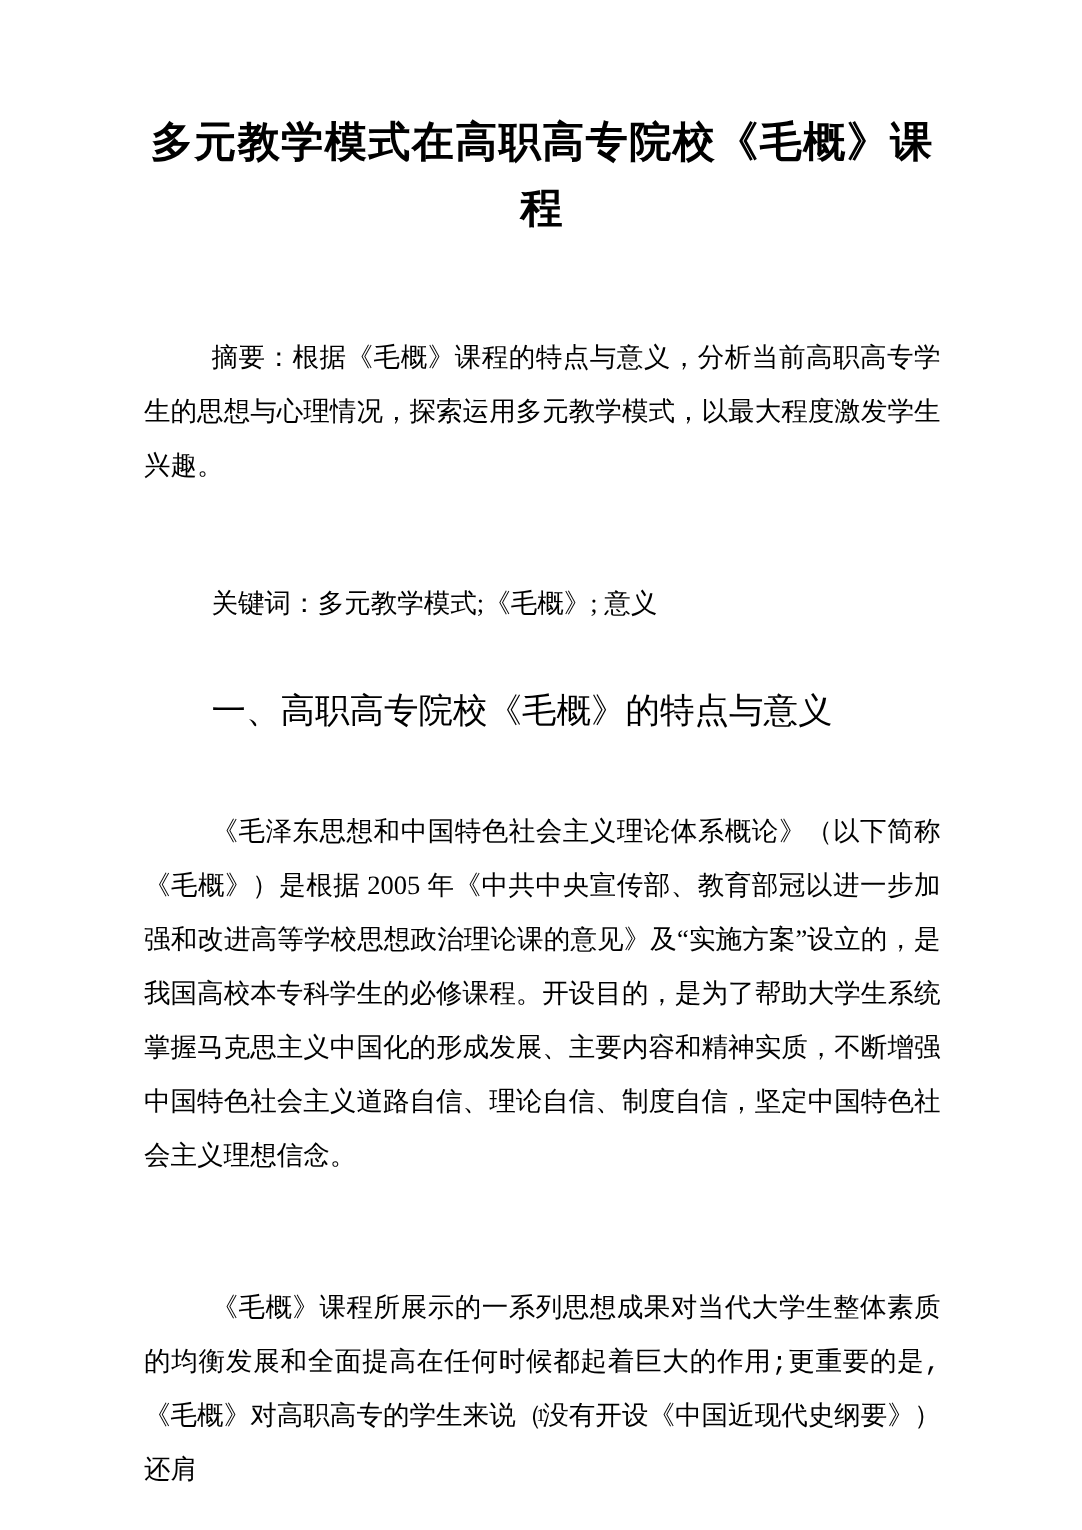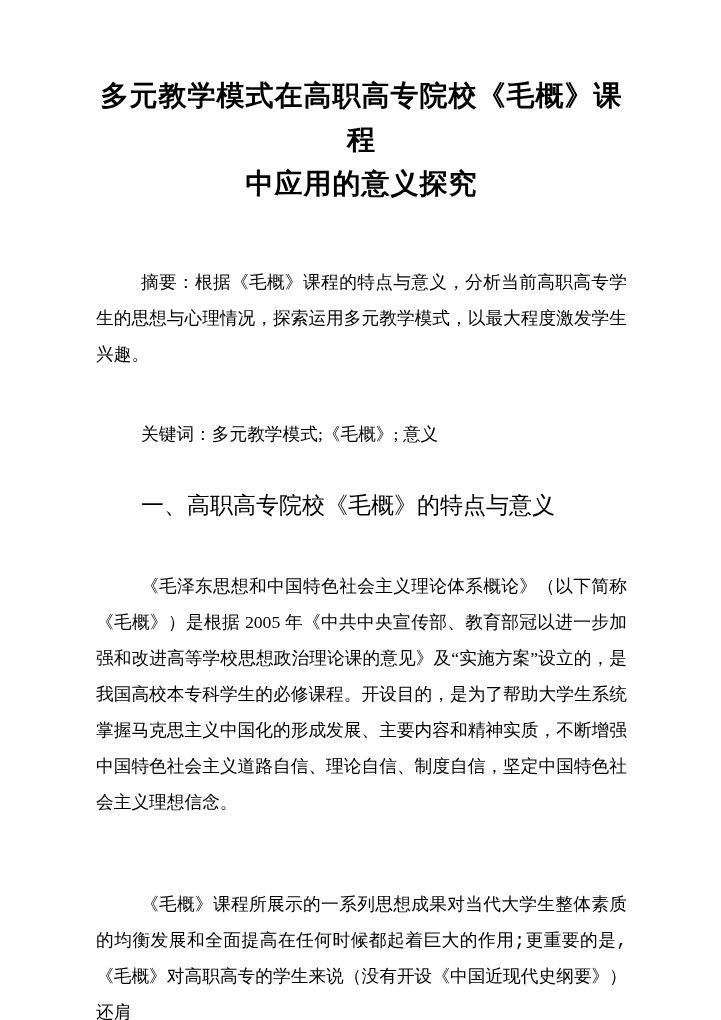--- a/index.html
+++ b/index.html
@@ -31,21 +31,21 @@
   }
   .para {
     margin: 0;
     font-size: 17.7px;
     line-height: 36px;
     text-align: justify;
     text-indent: 45px;
     word-break: break-all;
   }
   .abstract-para   { margin-top: 58px; }
-  .keywords-para   { margin-top: 44px; }
+  .keywords-para   { margin-top: 56px; }
   .section-heading {
     margin: 36px 0 0 0;
     font-size: 23px;
     font-weight: normal;
     line-height: 36px;
     text-indent: 45px;
   }
   .body-para-1     { margin-top: 44px; }
   .body-para-2     { margin-top: 67px; font-family: Liberation Mono, monospace; }
   .page-number {
@@ -58,21 +58,20 @@
     line-height: 14px;
   }
 </style>
 </head>
 <body>
 
 <div class="page">
 
   <div class="doc-title">
     <div>多元教学模式在高职高专院校《毛概》课程</div>
-    <div>中应用的意义探究</div>
   </div>
 
   <p class="para abstract-para">摘要：根据《毛概》课程的特点与意义，分析当前高职高专学生的思想与心理情况，探索运用多元教学模式，以最大程度激发学生兴趣。</p>
 
   <p class="para keywords-para">关键词：多元教学模式;《毛概》; 意义</p>
 
   <h2 class="section-heading">一、高职高专院校《毛概》的特点与意义</h2>
 
   <p class="para body-para-1">《毛泽东思想和中国特色社会主义理论体系概论》（以下简称《毛概》）是根据 2005 年《中共中央宣传部、教育部冠以进一步加强和改进高等学校思想政治理论课的意见》及“实施方案”设立的，是我国高校本专科学生的必修课程。开设目的，是为了帮助大学生系统掌握马克思主义中国化的形成发展、主要内容和精神实质，不断增强中国特色社会主义道路自信、理论自信、制度自信，坚定中国特色社会主义理想信念。</p>
 

